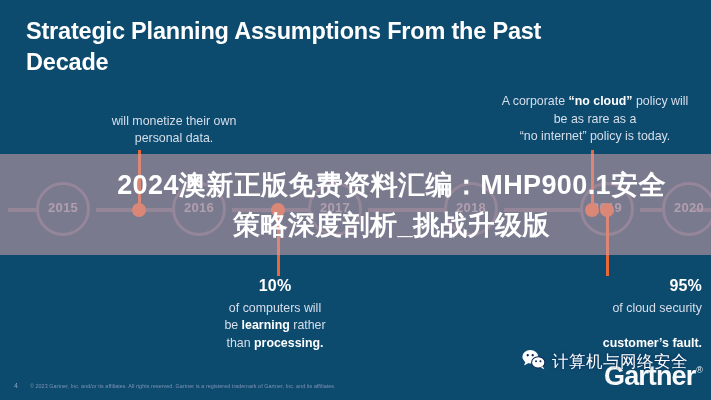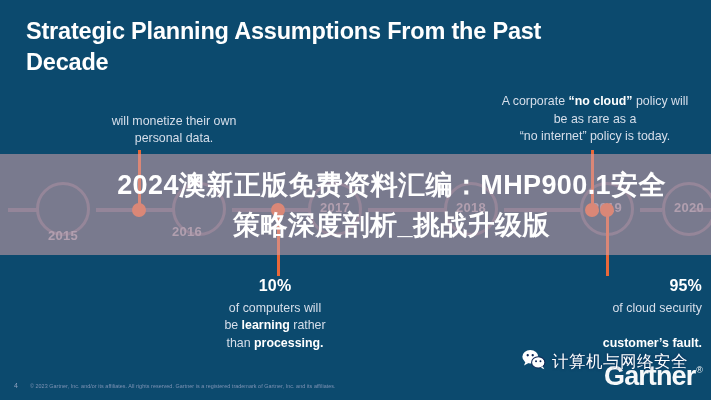--- a/index.html
+++ b/index.html
@@ -203,22 +203,22 @@
     <div class="tl-axis" style="left:640px;width:22px;"></div>
     <div class="tl-axis" style="left:694px;width:17px;"></div>
 
     <div class="tl-circle" style="left:36px;"></div>
     <div class="tl-circle" style="left:172px;"></div>
     <div class="tl-circle" style="left:308px;"></div>
     <div class="tl-circle" style="left:444px;"></div>
     <div class="tl-circle" style="left:580px;"></div>
     <div class="tl-circle" style="left:662px;"></div>
 
-    <div class="tl-year" style="left:36px;margin-top:28px;">2015</div>
-    <div class="tl-year" style="left:160px;margin-top:24px;">2016</div>
+    <div class="tl-year" style="left:36px;">2015</div>
+    <div class="tl-year" style="left:172px;">2016</div>
     <div class="tl-year" style="left:308px;">2017</div>
     <div class="tl-year" style="left:444px;">2018</div>
     <div class="tl-year" style="left:580px;">2019</div>
     <div class="tl-year" style="left:662px;">2020</div>
 
     <div class="tl-stem" style="left:138px; top:150px; height:60px;"></div>
     <div class="tl-stem" style="left:277px; top:208px; height:68px;"></div>
     <div class="tl-stem" style="left:591px; top:150px; height:60px;"></div>
     <div class="tl-stem" style="left:606px; top:208px; height:68px;"></div>
 

